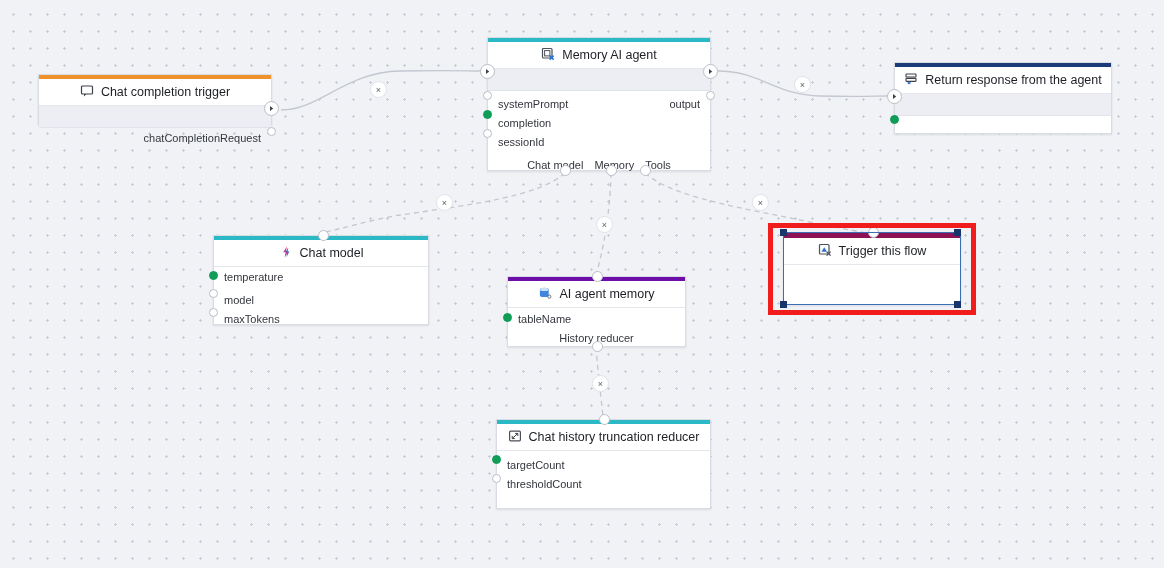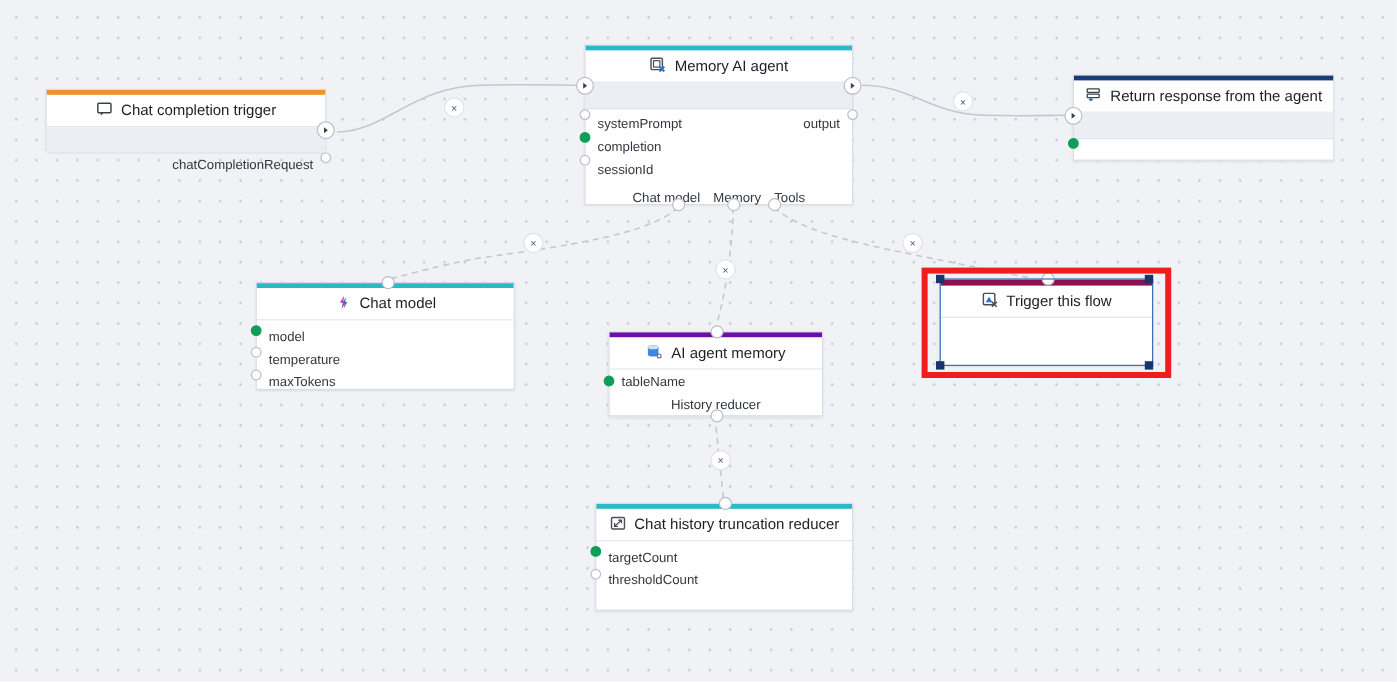--- a/index.html
+++ b/index.html
@@ -277,25 +277,25 @@
     <div class="node-header">
       <span class="icon-glyph">
         <svg width="14" height="14" viewBox="0 0 14 14">
           <path d="M7.8 1.5 L4.2 7.3 L6.6 7.3 L5.6 12.5 L9.6 6.4 L7.1 6.4 Z" fill="#d63a8f"></path>
           <path d="M9.2 2.4 L6.6 7.3 L8.3 7.3 L7.4 12.2 L10.4 6.6 L8.7 6.6 Z" fill="#2f6fd0"></path>
         </svg>
       </span>
       <span>Chat model</span>
     </div>
     <div class="node-body" style="height:58px;">
+      <div class="row">
+        <span>temperature</span>
+      </div>
       <div class="row" style="margin-top:4px;">
         <span>model</span>
-      </div>
-      <div class="row">
-        <span>temperature</span>
       </div>
       <div class="row">
         <span>maxTokens</span>
       </div>
     </div>
     <div class="port bottom top" style="left:104px; top:-6px;"></div>
     <div class="port filled" style="left:-5px; top:35px;"></div>
     <div class="port" style="left:-5px; top:53px;"></div>
     <div class="port" style="left:-5px; top:72px;"></div>
   </div>

